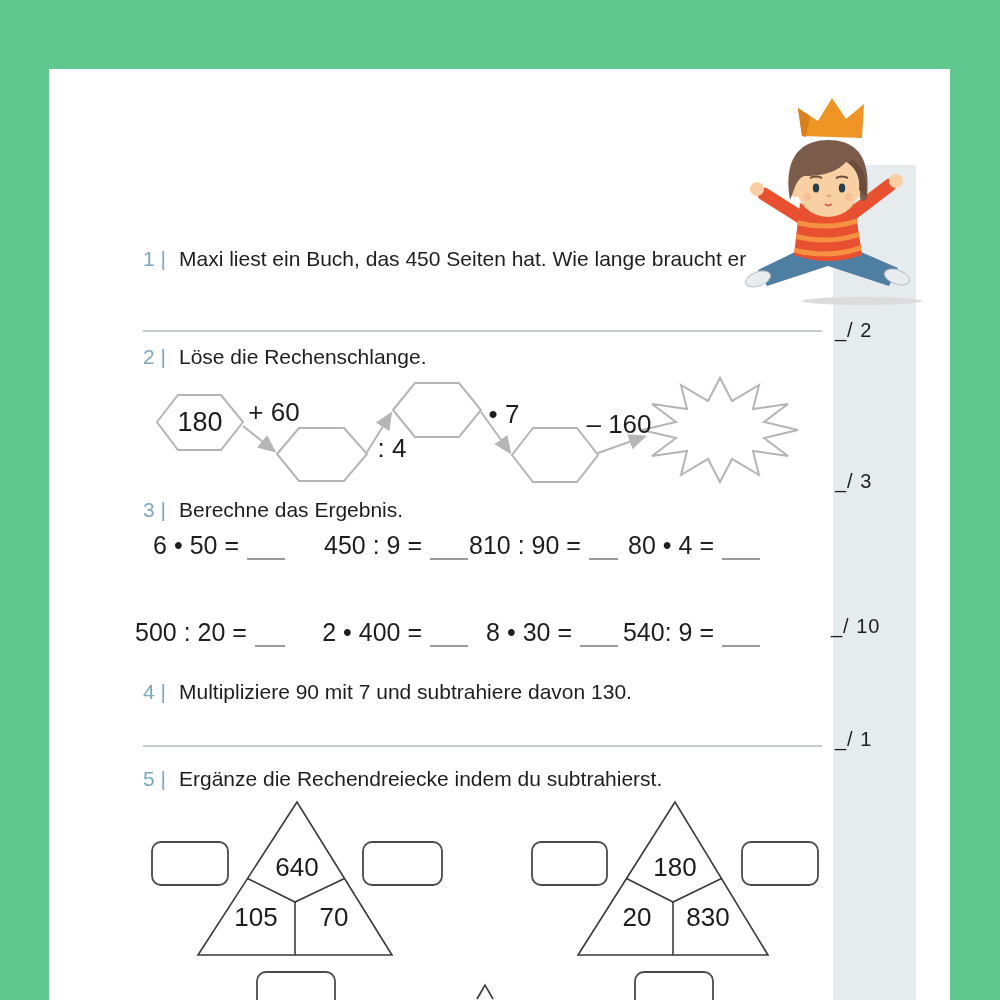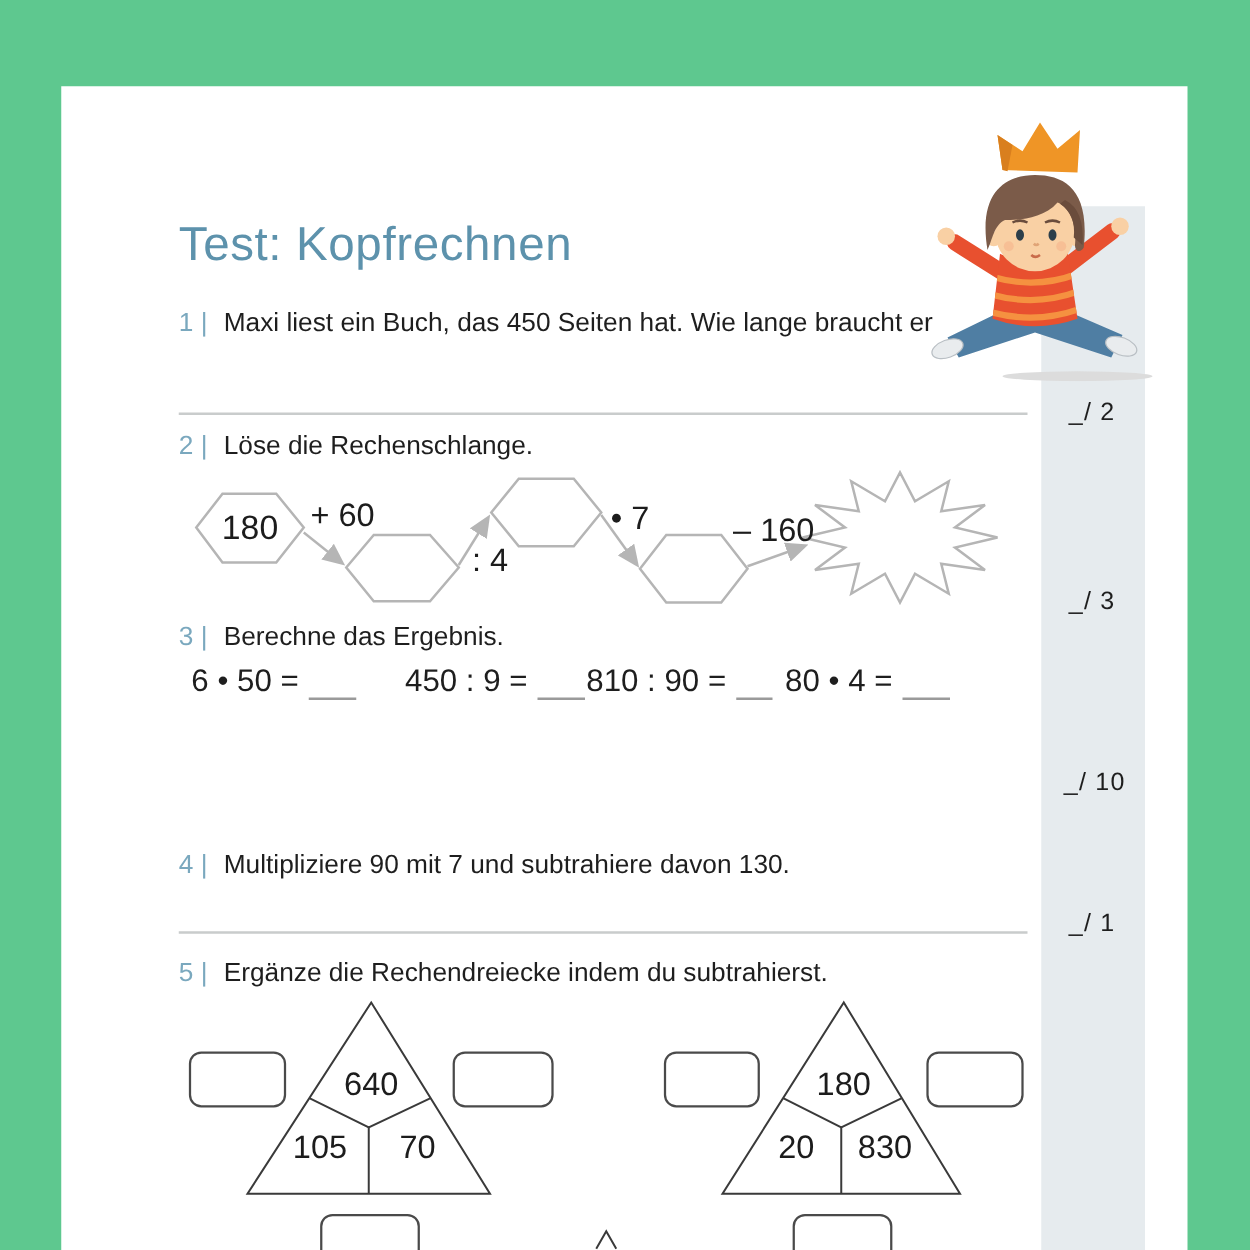--- a/index.html
+++ b/index.html
@@ -32,37 +32,35 @@
   .t3-row{position:absolute;left:0;top:0;width:100%;height:28px;}
   .t3-cell{position:absolute;display:flex;align-items:flex-end;font-size:25px;}
   .t3-cell .expr{flex:1;text-align:right;white-space:nowrap;}
   .blank{
     display:inline-block;width:38px;height:23px;margin-left:8px;
     border-bottom:2px solid #9a9a9a;
   }
   .score{
     position:absolute;font-size:20px;letter-spacing:1px;color:#1e1e1e;
     white-space:nowrap;
-    margin-left:20px;
   }
   svg text{
     font-family:"Liberation Sans",sans-serif;fill:#1c1c1c;
   }
   .chain-svg{position:absolute;left:91px;top:306px;}
   .tri-svg{position:absolute;left:91px;top:726px;}
   .boy-svg{position:absolute;left:691px;top:21px;}
 </style>
 </head>
 <body>
 
 <div class="page">
 
   <div class="sidebar-strip"></div>
 
-  <div class="title">Test: Kopfrechnen</div>
 
   <div class="task-head" style="top:174px">
     <span class="num">1 |</span>
     <div class="txt">
       <div>Maxi liest ein Buch, das 450 Seiten hat. Wie lange braucht er</div>
     </div>
   </div>
 
   <div class="sep" style="top:261px"></div>
 
@@ -111,20 +109,38 @@
       </div>
     <div class="t3-cell" style="left:420px;width:149px">
         <span class="expr">810 : 90 =</span>
         <span class="blank"></span>
       </div>
     <div class="t3-cell" style="left:565px;width:146px">
         <span class="expr">80 • 4 =</span>
         <span class="blank"></span>
       </div>
   </div>
+  <div class="t3-row" style="top:549px">
+    <div class="t3-cell" style="left:86px;width:150px">
+        <span class="expr">500 : 20 =</span>
+        <span class="blank"></span>
+      </div>
+    <div class="t3-cell" style="left:250px;width:169px">
+        <span class="expr">2 • 400 =</span>
+        <span class="blank"></span>
+      </div>
+    <div class="t3-cell" style="left:420px;width:149px">
+        <span class="expr">8 • 30 =</span>
+        <span class="blank"></span>
+      </div>
+    <div class="t3-cell" style="left:565px;width:146px">
+        <span class="expr">540: 9 =</span>
+        <span class="blank"></span>
+      </div>
+  </div>
 
   <div class="task-head" style="top:607px">
     <span class="num">4 |</span>
     <span>Multipliziere 90 mit 7 und subtrahiere davon 130.</span>
   </div>
 
   <div class="sep" style="top:676px"></div>
 
   <div class="task-head" style="top:694px">
     <span class="num">5 |</span>

